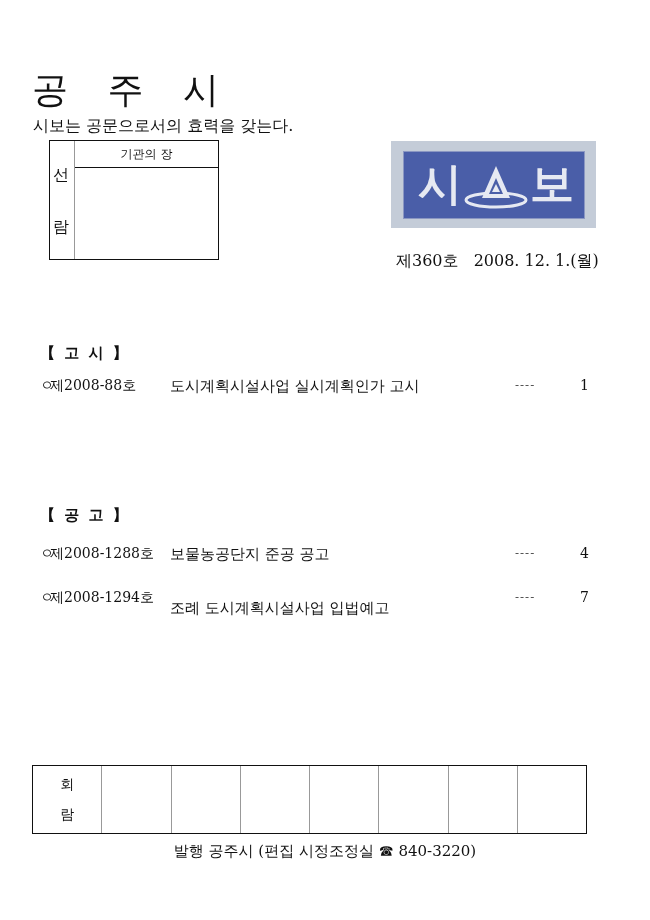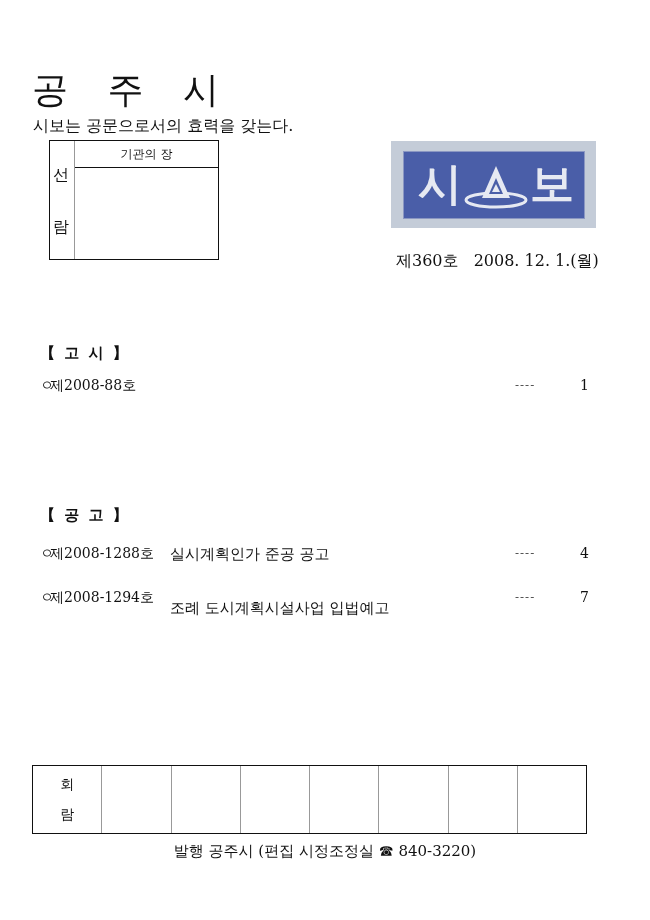--- a/index.html
+++ b/index.html
@@ -62,29 +62,30 @@
 
 <div class="abs issue">
   <span>제360호</span>
   <span style="margin-left:10px">2008. 12. 1.(월)</span>
 </div>
 
 <div class="abs section" style="top:344px">【 고   시 】</div>
 <div class="abs" style="top:376px;left:40px;width:555px;height:22px">
   <span class="abs row-label" style="left:0;top:1px">ㅇ</span>
   <span class="abs row-label" style="left:10px;top:1px">제2008-88호</span>
+  <span class="abs row-title" style="left:130px;top:0">도시계획시설사업 실시계획인가 고시</span>
   <span class="abs dash" style="left:475px;top:2px">----</span>
   <span class="abs page" style="left:540px;top:1px">1</span>
 </div>
 
 <div class="abs section" style="top:506px">【 공   고 】</div>
 <div class="abs" style="top:544px;left:40px;width:555px;height:22px">
   <span class="abs row-label" style="left:0;top:1px">ㅇ</span>
   <span class="abs row-label" style="left:10px;top:1px">제2008-1288호</span>
-  <span class="abs row-title" style="left:130px;top:0">실시계획인가 준공 공고</span>
+  <span class="abs row-title" style="left:130px;top:0">보물농공단지 준공 공고</span>
   <span class="abs dash" style="left:475px;top:2px">----</span>
   <span class="abs page" style="left:540px;top:1px">4</span>
 </div>
 <div class="abs" style="top:576px;left:40px;width:555px;height:44px">
   <span class="abs row-label" style="left:0;top:13px">ㅇ</span>
   <span class="abs row-label" style="left:10px;top:13px">제2008-1294호</span>
   <span class="abs row-title" style="left:130px;top:22px">조례 도시계획시설사업 입법예고</span>
   <span class="abs dash" style="left:475px;top:14px">----</span>
   <span class="abs page" style="left:540px;top:13px">7</span>
 </div>

